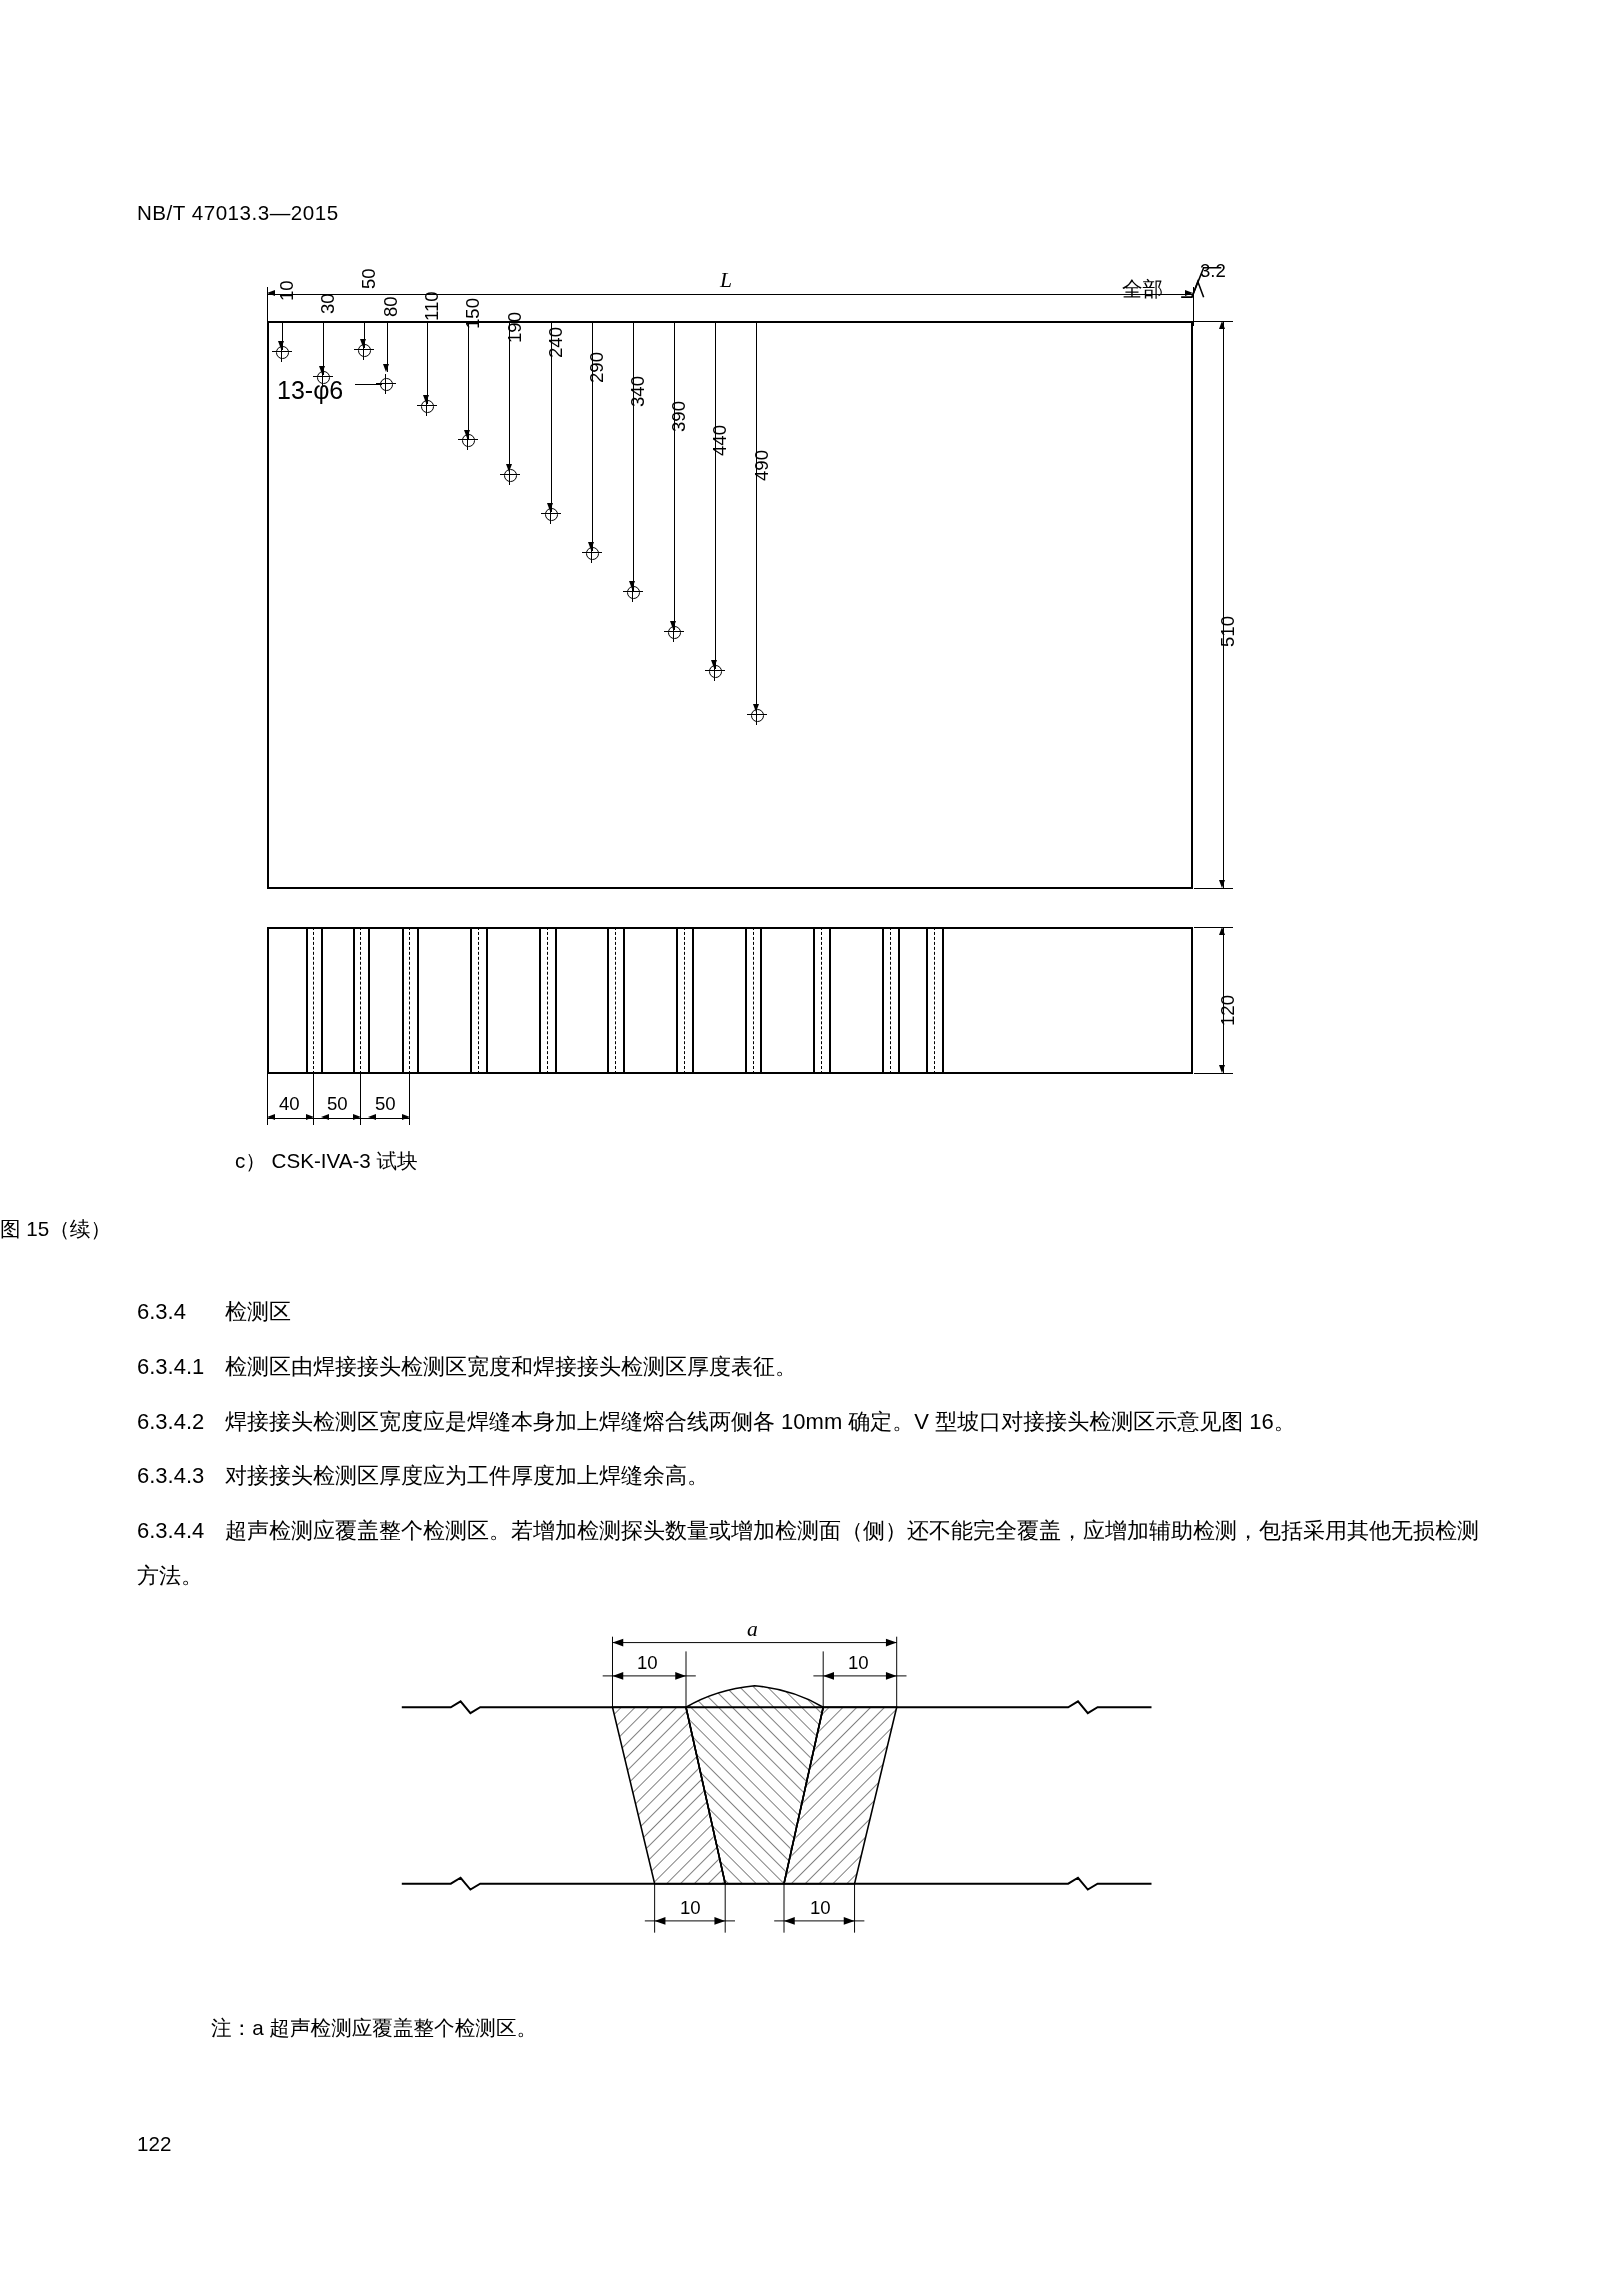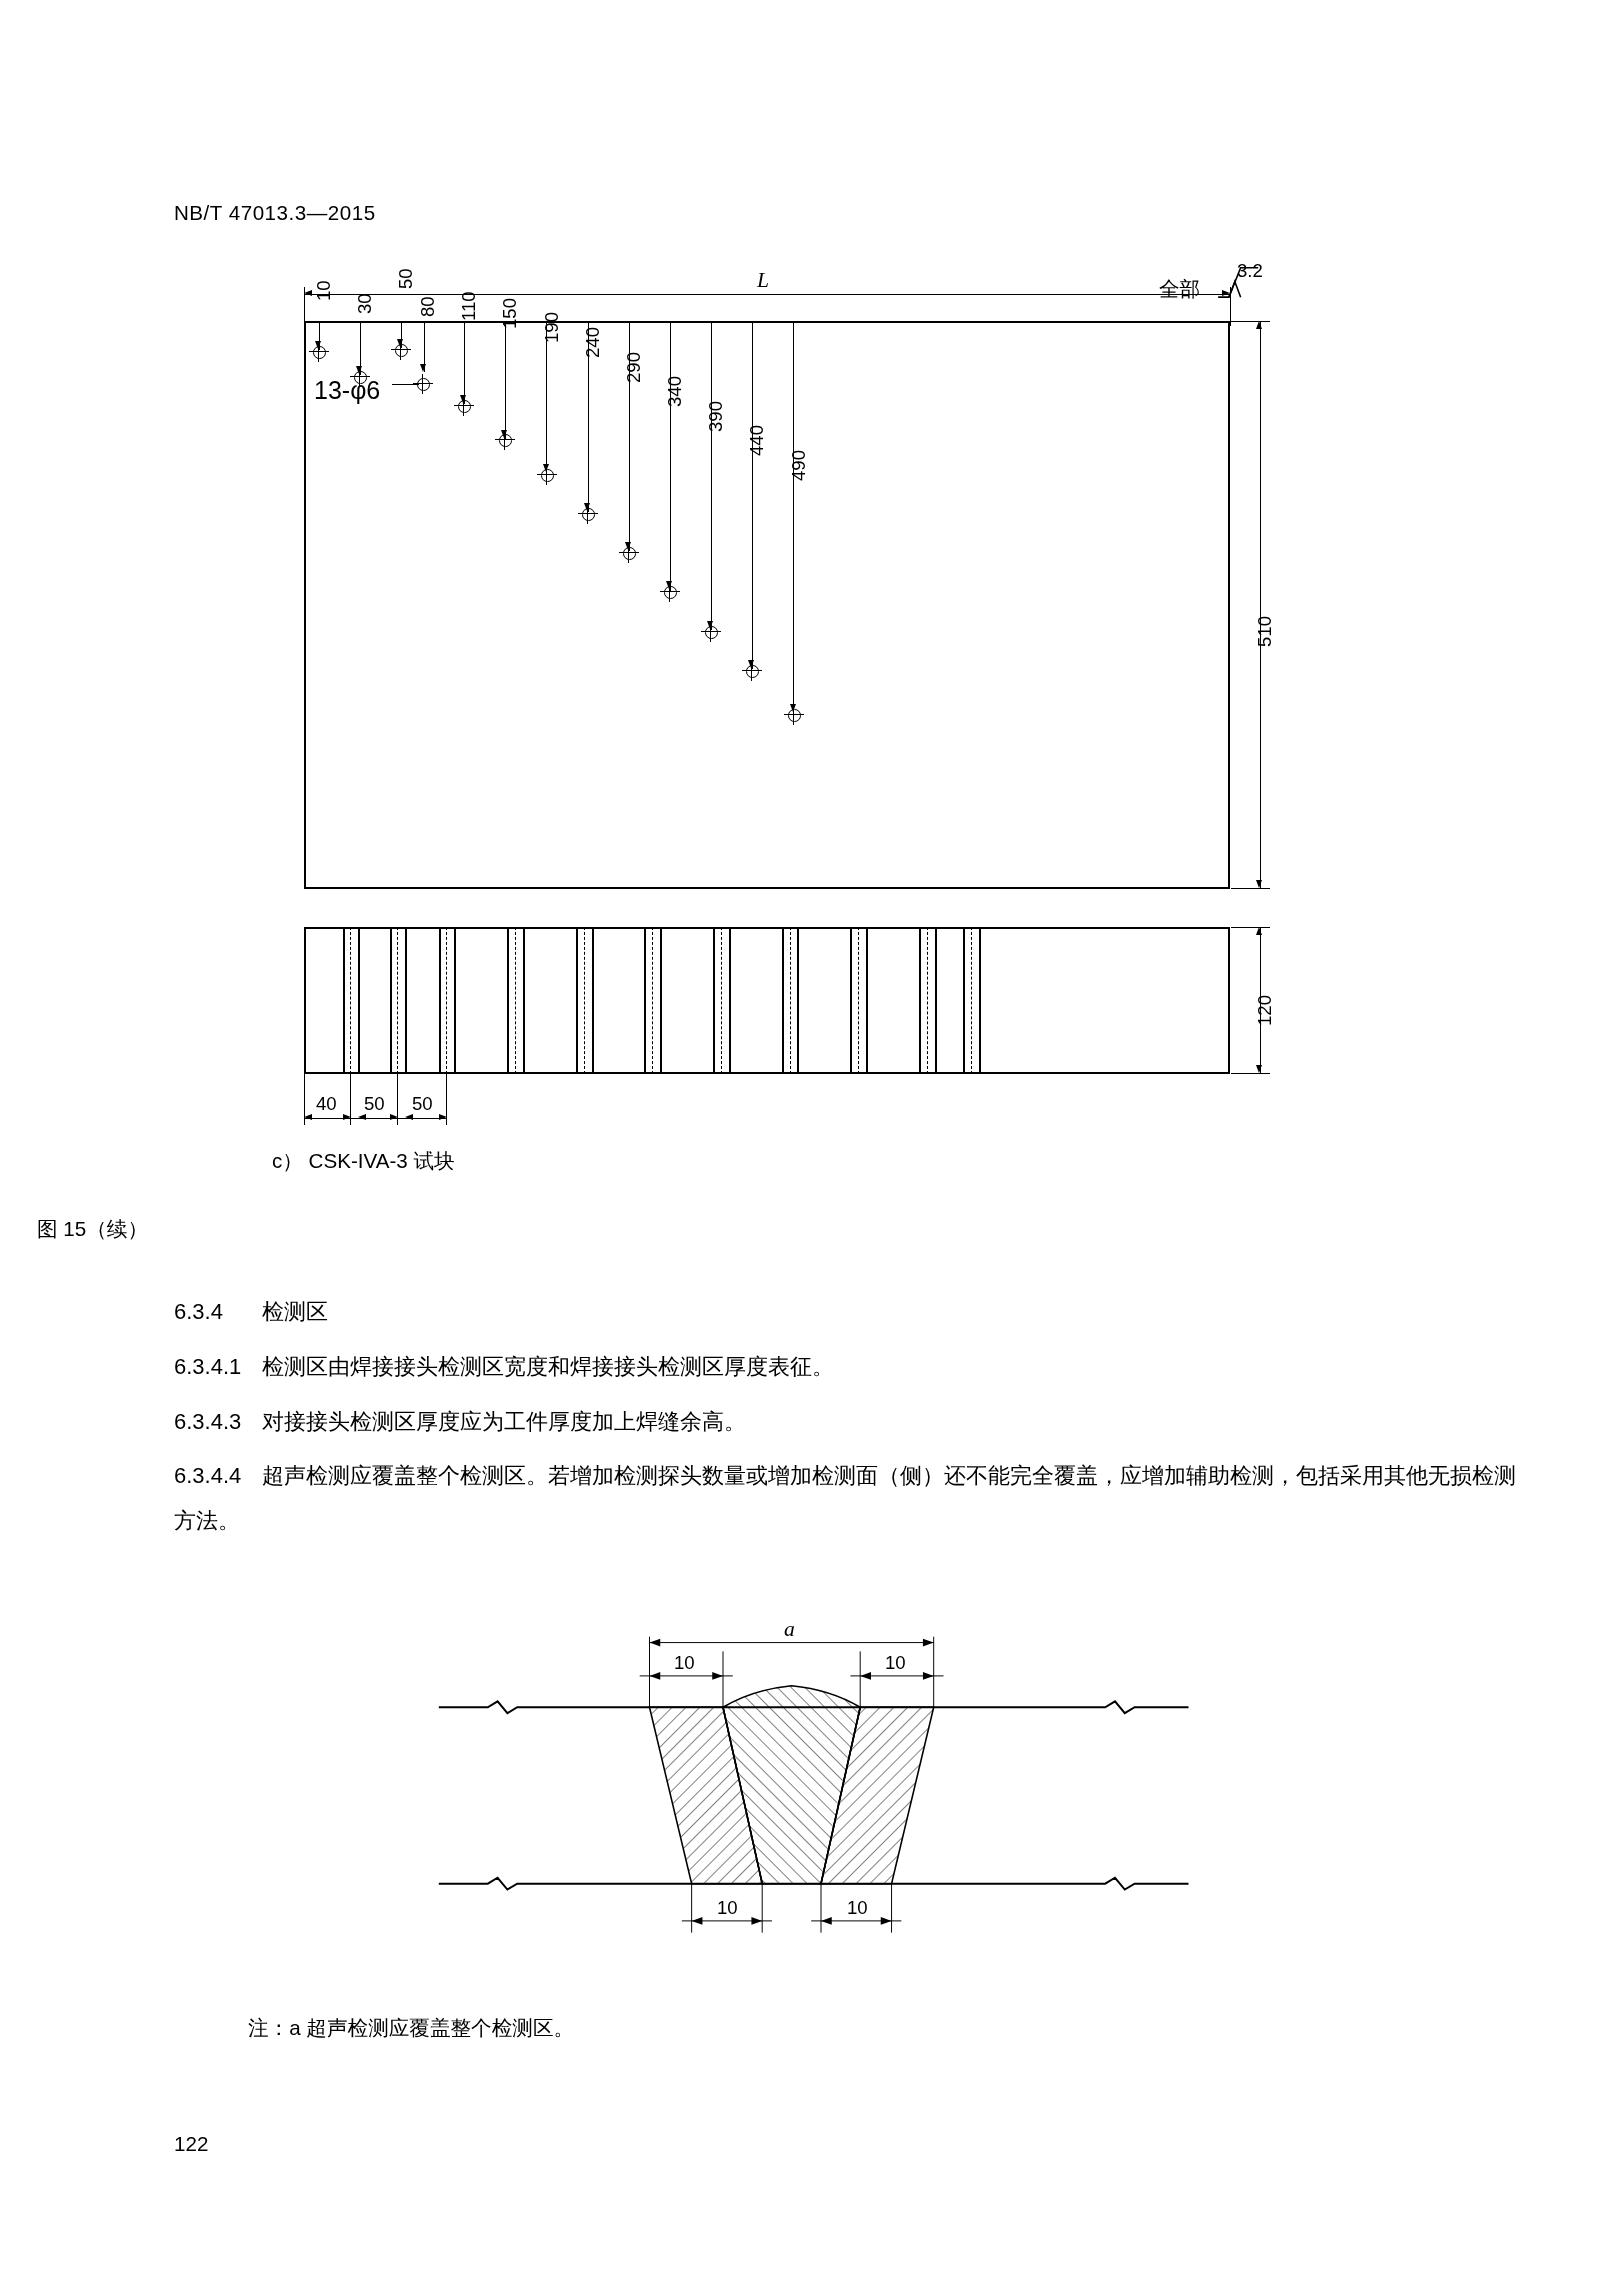--- a/index.html
+++ b/index.html
@@ -13,21 +13,20 @@
     position: relative;
     font-family: "Liberation Serif", serif;
     color: #000000;
   }
   .page {
     position: absolute;
     left: 0; top: 0;
     width: 1491px;
     height: 2293px;
     overflow: hidden;
-    margin-left: 37px;
   }
   .header {
     position: absolute;
     left: 137px;
     top: 201px;
     font-family: "Liberation Sans", sans-serif;
     font-size: 20.6px;
     letter-spacing: 0.5px;
   }
   .pagenum {
@@ -345,20 +344,23 @@
   <div class="caption" style="left:0; top:1215px;">图 15（续）</div>
 
   <div class="body-text">
     <p>
       <span class="indent-num">6.3.4</span><span>检测区</span>
     </p>
     <p>
       <span class="indent-num">6.3.4.1</span><span>检测区由焊接接头检测区宽度和焊接接头检测区厚度表征。</span>
     </p>
     <p>
+      <span class="indent-num">6.3.4.2</span><span>焊接接头检测区宽度应是焊缝本身加上焊缝熔合线两侧各 10mm 确定。V 型坡口对接接头检测区示意见图 16。</span>
+    </p>
+    <p>
       <span class="indent-num">6.3.4.3</span><span>对接接头检测区厚度应为工件厚度加上焊缝余高。</span>
     </p>
     <p>
       <span class="indent-num">6.3.4.4</span><span>超声检测应覆盖整个检测区。若增加检测探头数量或增加检测面（侧）还不能完全覆盖，应增加辅助检测，包括采用其他无损检测方法。</span>
     </p>
   </div>
 
   <div class="fig16">
     <svg class="weld-svg" width="784" height="353" viewBox="0 0 800 360">
       <defs>

